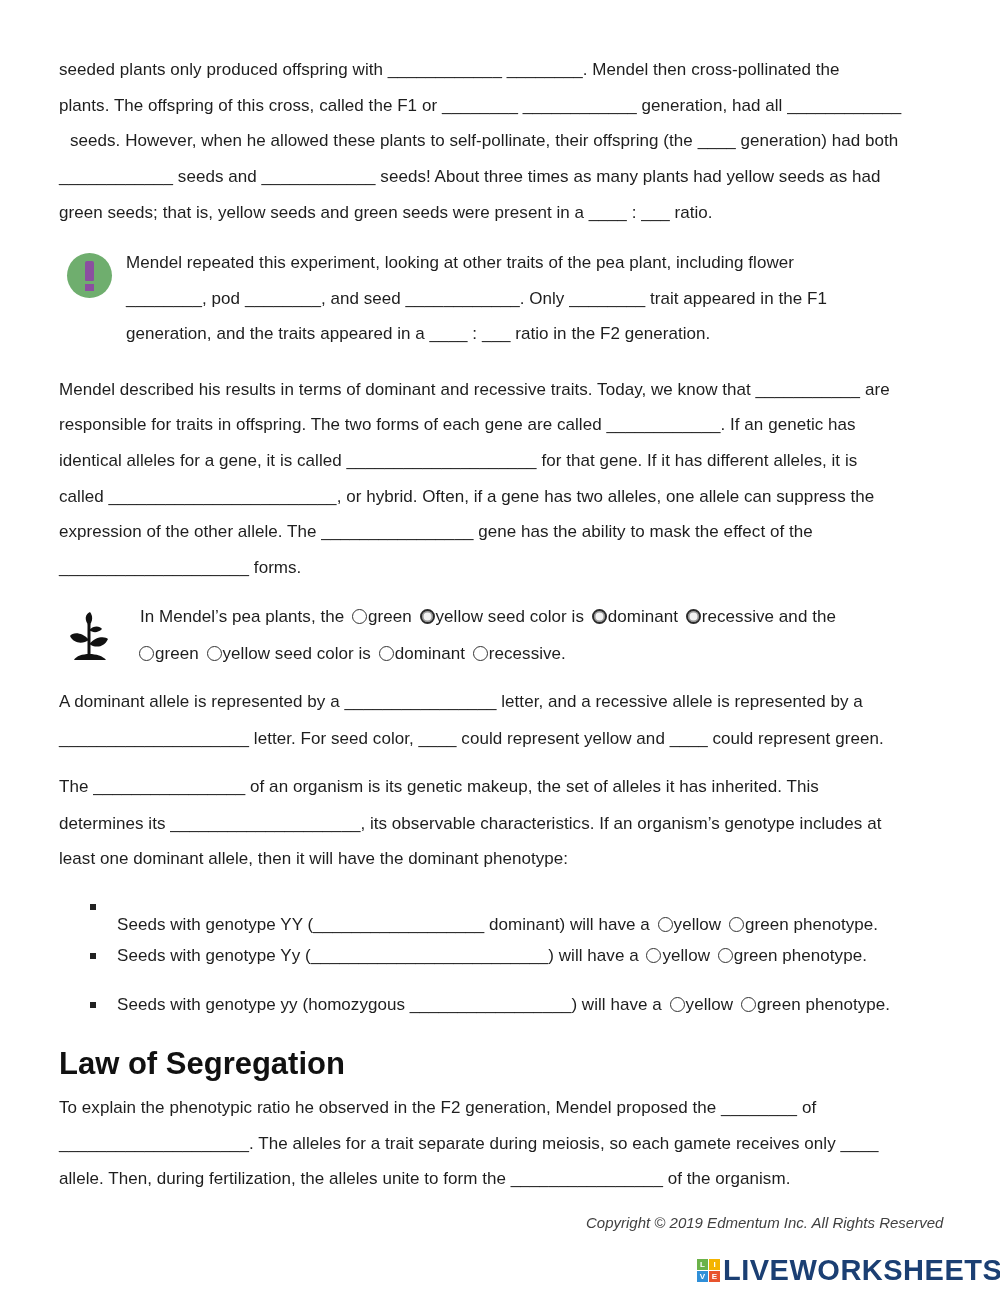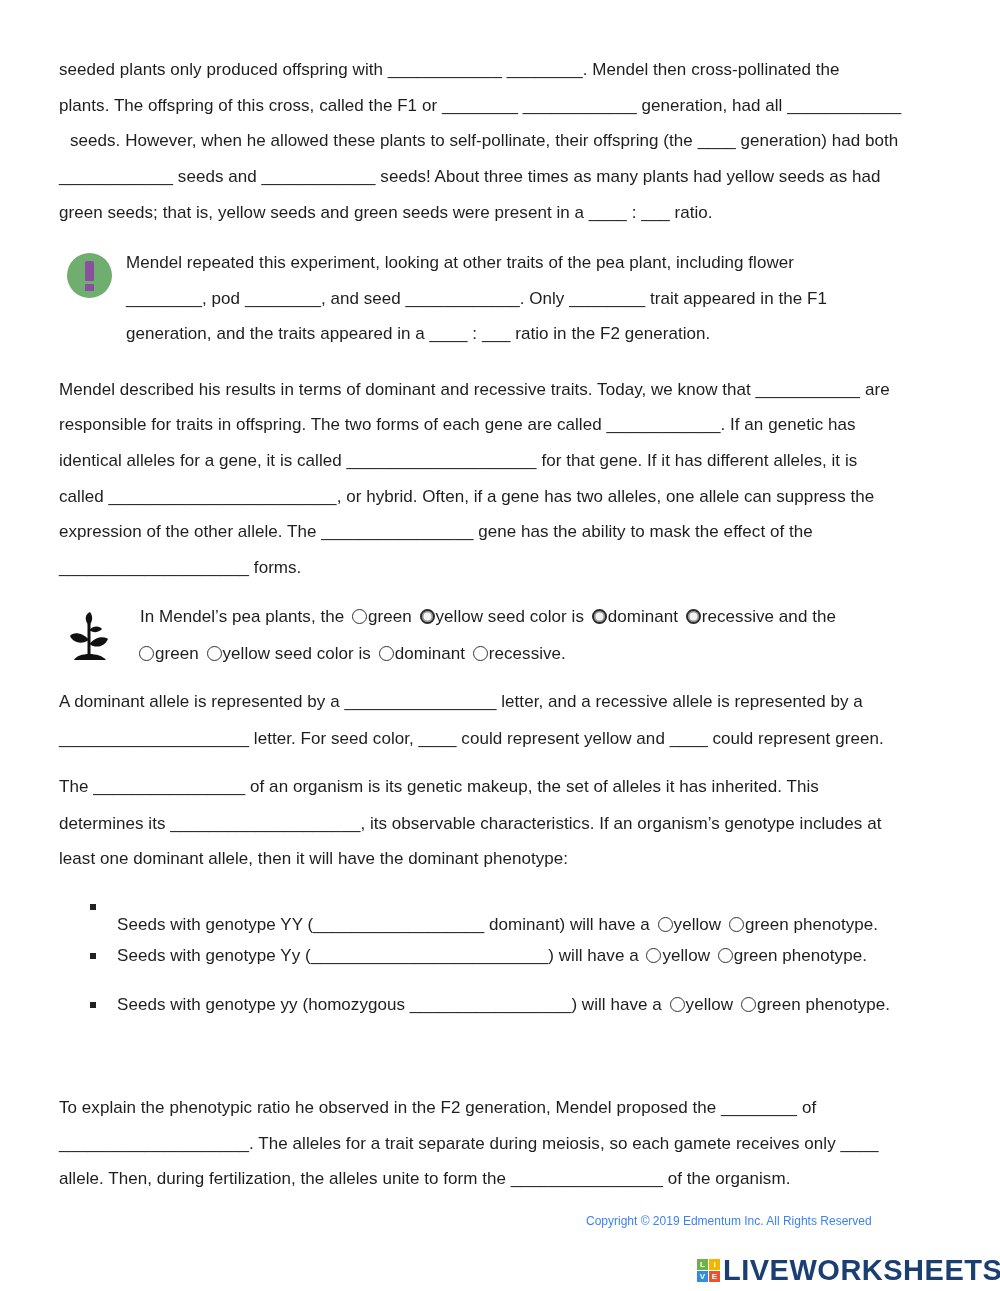--- a/index.html
+++ b/index.html
@@ -38,21 +38,21 @@
   }
   .plant-icon { position: absolute; left: 68px; top: 610px; width: 42px; height: 52px; }
   .heading {
     position: absolute; left: 59px; top: 1046px; font-size: 31px; font-weight: bold;
     color: #111; white-space: nowrap;
   }
   .bullet {
     position: absolute; left: 90px; width: 6px; height: 6px; background: #222;
   }
   .copyright {
-    position: absolute; left: 586px; top: 1214px; font-size: 12px; color: #3b82f6; white-space: nowrap;
+    position: absolute; left: 586px; top: 1214px; font-size: 15px; color: #404040; white-space: nowrap; font-style: italic;
   }
   .lw-logo { position: absolute; left: 697px; top: 1255px; height: 30px; display: flex; align-items: center; }
   .lw-cubes { display: grid; grid-template-columns: 11px 11px; grid-template-rows: 11px 11px; gap: 1px; margin-right: 3px; }
   .lw-cube { font-size: 8px; font-weight: bold; color: #fff; text-align: center; line-height: 11px; }
   .lw-text { font-size: 29px; font-weight: bold; color: #1b3f73; letter-spacing: 0.5px; }
 </style>
 </head>
 <body>
 
 <div class="page">
@@ -109,20 +109,21 @@
 
   <div id="bl">
       <div class="bullet" style="top: 904px;"></div>
       <div class="line" style="left: 117px; top: 897px; margin-top: 18px;"><span>Seeds with genotype YY (</span><span>__________________</span><span> dominant) will have a</span> <span class="radio"></span><span>yellow</span> <span class="radio"></span><span>green phenotype.</span> </div>
       <div class="bullet" style="top: 953px;"></div>
       <div class="line" style="left: 117px; top: 946px;"><span>Seeds with genotype Yy (</span><span>_________________________</span><span>) will have a</span> <span class="radio"></span><span>yellow</span> <span class="radio"></span><span>green phenotype.</span> </div>
       <div class="bullet" style="top: 1002px;"></div>
       <div class="line" style="left: 117px; top: 995px;"><span>Seeds with genotype yy (homozygous </span><span>_________________</span><span>) will have a</span> <span class="radio"></span><span>yellow</span> <span class="radio"></span><span>green phenotype.</span> </div>
     </div>
 
+  <div class="heading">Law of Segregation</div>
   <div id="sec">
       <div class="line" style="left: 59px; top: 1098px;"><span>To explain the phenotypic ratio he observed in the F2 generation, Mendel proposed the </span><span class="blank">________</span><span> of</span></div>
       <div class="line" style="left: 59px; top: 1134px;"><span></span><span class="blank">____________________</span><span>. The alleles for a trait separate during meiosis, so each gamete receives only </span><span class="blank">____</span></div>
       <div class="line" style="left: 59px; top: 1169px;"><span>allele. Then, during fertilization, the alleles unite to form the </span><span class="blank">________________</span><span> of the organism.</span></div>
     </div>
 
   <div class="copyright">Copyright © 2019 Edmentum Inc. All Rights Reserved</div>
   <div class="lw-logo">
     <div class="lw-cubes" id="cubes">
         <div class="lw-cube" style="background: rgb(107, 178, 74);">L</div>

